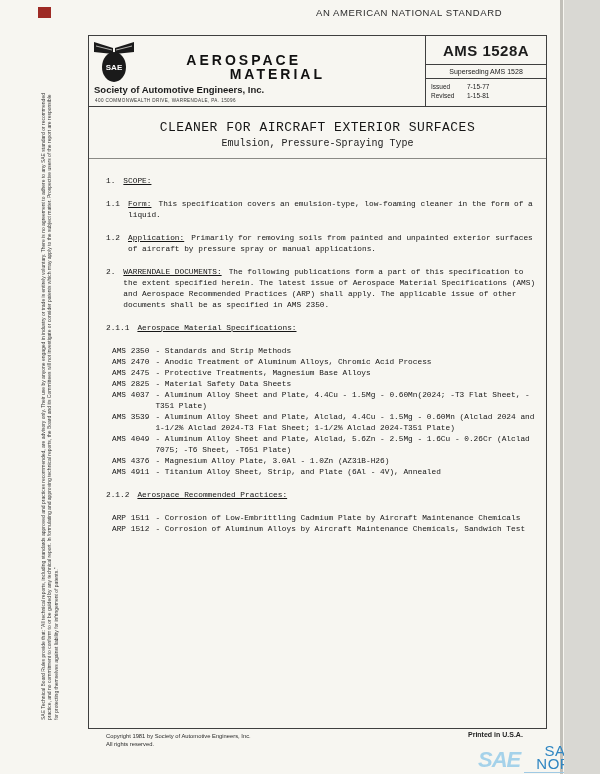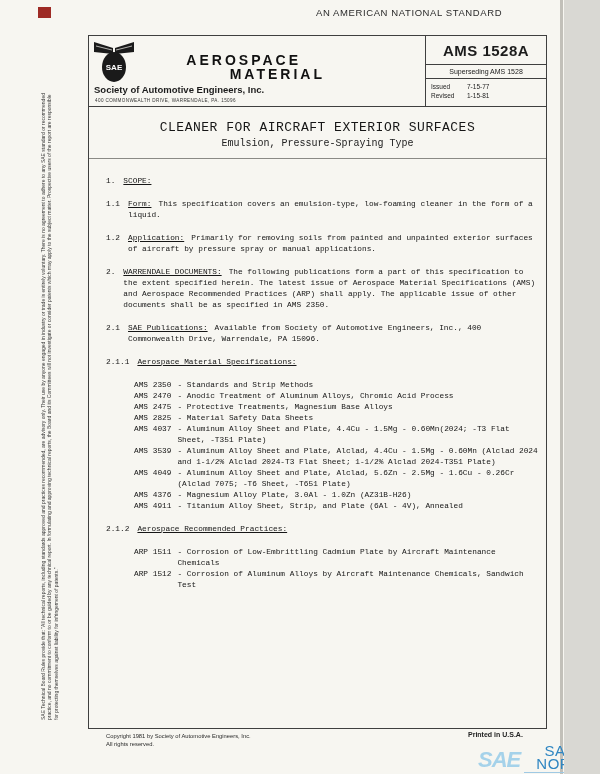--- a/index.html
+++ b/index.html
@@ -38,21 +38,21 @@
   .title-block{padding:13px 0 9px;text-align:center;border-bottom:1px solid #8a8a85;}
   .doc-title{font-family:"Liberation Mono",monospace;font-size:13px;letter-spacing:.5px;color:#161616;}
   .doc-subtitle{font-family:"Liberation Mono",monospace;font-size:10px;margin-top:3px;color:#222;}
 
   .body{padding:17px 6px 0 17px;font-family:"Liberation Mono",monospace;
         font-size:7.8px;line-height:11px;color:#161616;}
   .para{display:flex;margin-bottom:12px;}
   .num{white-space:pre;padding-right:8px;}
   .ptext{flex:1;}
   .head{text-decoration:underline;text-underline-offset:1px;margin-right:7px;}
-  .ref-list{margin:0 0 12px 28px;}
+  .ref-list{margin:0 0 12px 6px;}
   .list-item{display:flex;}
   .code{white-space:nowrap;padding-right:6px;}
   .desc{flex:1;}
 
   .footer-copyright{position:absolute;left:106px;top:733px;font-size:5.8px;line-height:7.5px;color:#2a2a2a;}
   .printed{position:absolute;left:468px;top:731px;font-size:7px;font-weight:bold;color:#222;}
 
   .watermark{position:absolute;left:478px;top:744px;display:flex;align-items:center;gap:4px;}
   .wm-ghost{font-size:22px;font-weight:bold;font-style:italic;color:#a5d2ea;letter-spacing:-1px;line-height:22px;}
   .wm-right{display:flex;flex-direction:column;}
@@ -128,24 +128,20 @@
       <div class="para">
         <span class="num">1.2</span>
         <span class="ptext"><span class="head">Application:</span><span>Primarily for removing soils from painted and unpainted exterior surfaces of aircraft by pressure spray or manual applications.</span></span>
       </div>
 
       <div class="para">
         <span class="num">2.</span>
         <span class="ptext"><span class="head">WARRENDALE DOCUMENTS:</span><span>The following publications form a part of this specification to the extent specified herein.  The latest issue of Aerospace Material Specifications (AMS) and Aerospace Recommended Practices (ARP) shall apply.  The applicable issue of other documents shall be as specified in AMS 2350.</span></span>
       </div>
 
-      <div class="para">
-        <span class="num">2.1</span>
-        <span class="ptext"><span class="head">SAE Publications:</span><span>Available from Society of Automotive Engineers, Inc., 400 Commonwealth Drive, Warrendale, PA  15096.</span></span>
-      </div>
 
       <div class="para">
         <span class="num">2.1.1</span>
         <span class="ptext"><span class="head">Aerospace Material Specifications:</span></span>
       </div>
 
       <div class="ref-list">
         <div class="list-item">
           <span class="code">AMS 2350</span>
           <span class="desc">- Standards and Strip Methods</span>

